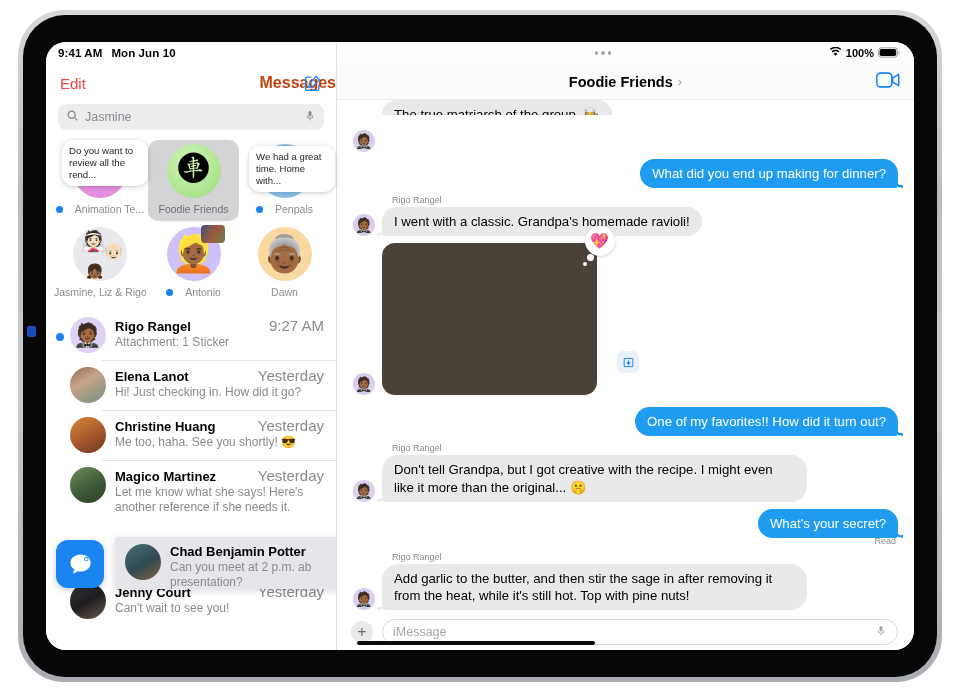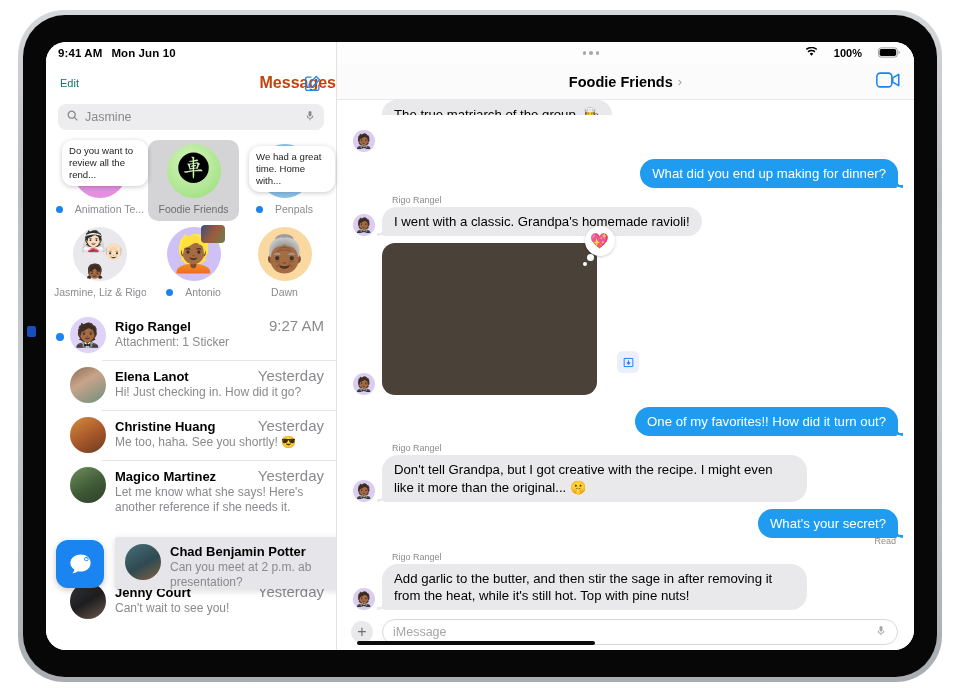--- a/index.html
+++ b/index.html
@@ -61,21 +61,21 @@
     letter-spacing: .1px;
   }
   .status-bar .t { margin-right: 9px; }
 
   .side-nav {
     height: 38px;
     display: flex; align-items: center; justify-content: space-between;
     padding: 0 14px;
     position: relative;
   }
-  .edit-btn { color: #0f766e; font-size: 11px; }
+  .edit-btn { color: #ef4444; font-size: 15px; }
   .side-title { font-size: 16px; font-weight: bold; color: #c2410c;
     position: absolute; left: 0; right: 0; text-align: right; pointer-events:none;}
   .compose-icon { width: 19px; height: 19px; position: relative; z-index: 2; }
 
   .search-wrap { padding: 2px 12px 6px 12px; }
   .search-box {
     height: 26px; background: #ededef; border-radius: 8px;
     display: flex; align-items: center; padding: 0 8px; gap: 6px;
   }
   .search-box .ph { font-size: 12.5px; color: #8a8a8e; flex: 1; }
@@ -155,21 +155,21 @@
   }
 
   
   #chat { flex: 1; display: flex; flex-direction: column; background: #fff; min-width: 0; position: relative;}
   .chat-status {
     height: 22px; display: flex; align-items: center; justify-content: space-between;
     padding: 0 14px 0 0; background: #fdfdfd;
   }
   .multitask-dots { flex: 1; display: flex; justify-content: center; gap: 3px; padding-left: 40px;}
   .multitask-dots i { width: 3.5px; height: 3.5px; border-radius: 50%; background: #a9a9ad; display:block;}
-  .status-right { display: flex; align-items: center; gap: 16px; font-size: 11px; font-weight: bold; justify-content: center; }
+  .status-right { display: flex; align-items: center; gap: 4px; font-size: 11px; font-weight: bold; justify-content: center; }
 
   .chat-header {
     height: 36px; display: flex; align-items: center; justify-content: center;
     position: relative; background: #fbfbfb;
     border-bottom: 1px solid #e8e8ea;
   }
   .chat-title { font-size: 14.5px; font-weight: bold; color: #000; display: flex; align-items: center; gap: 5px;}
   .chev { color: #a0a0a5; font-size: 13px; font-weight: normal; }
   .facetime { position: absolute; right: 14px; top: 50%; transform: translateY(-50%); }
 

